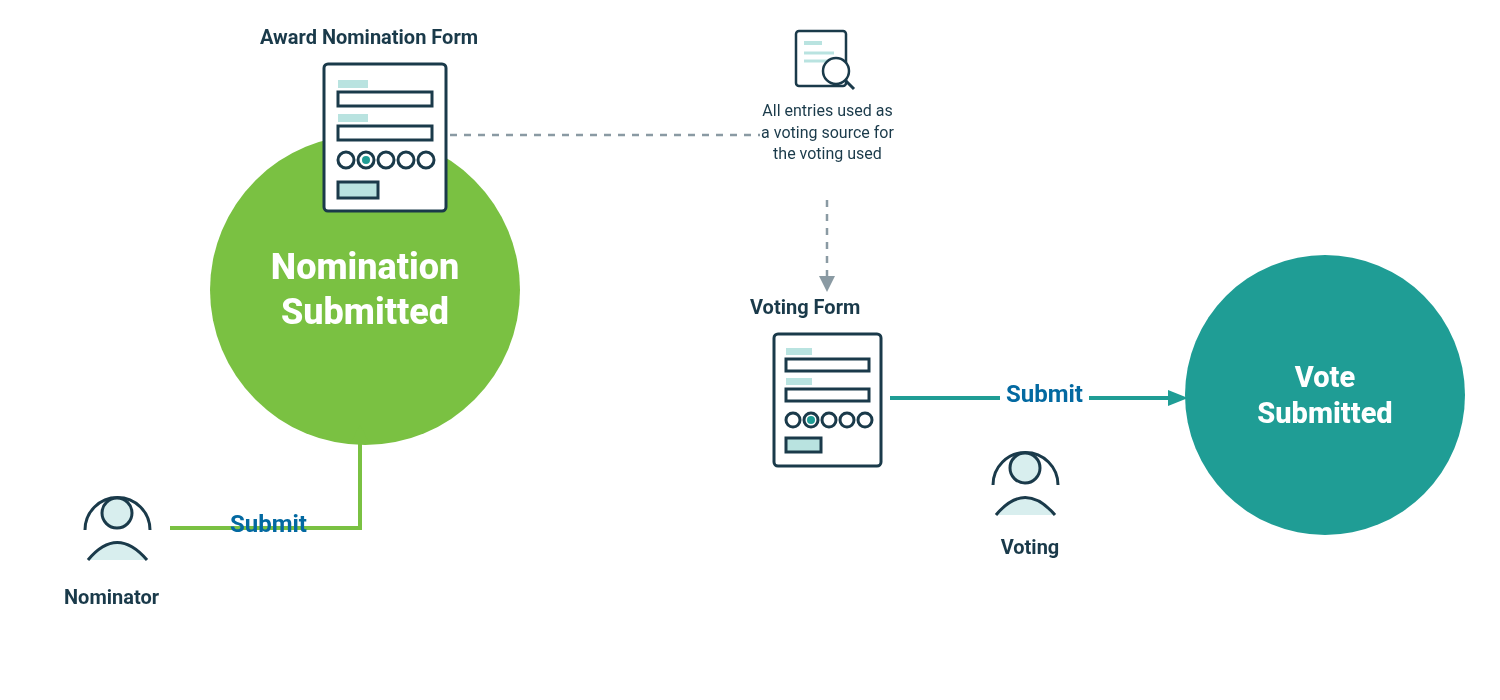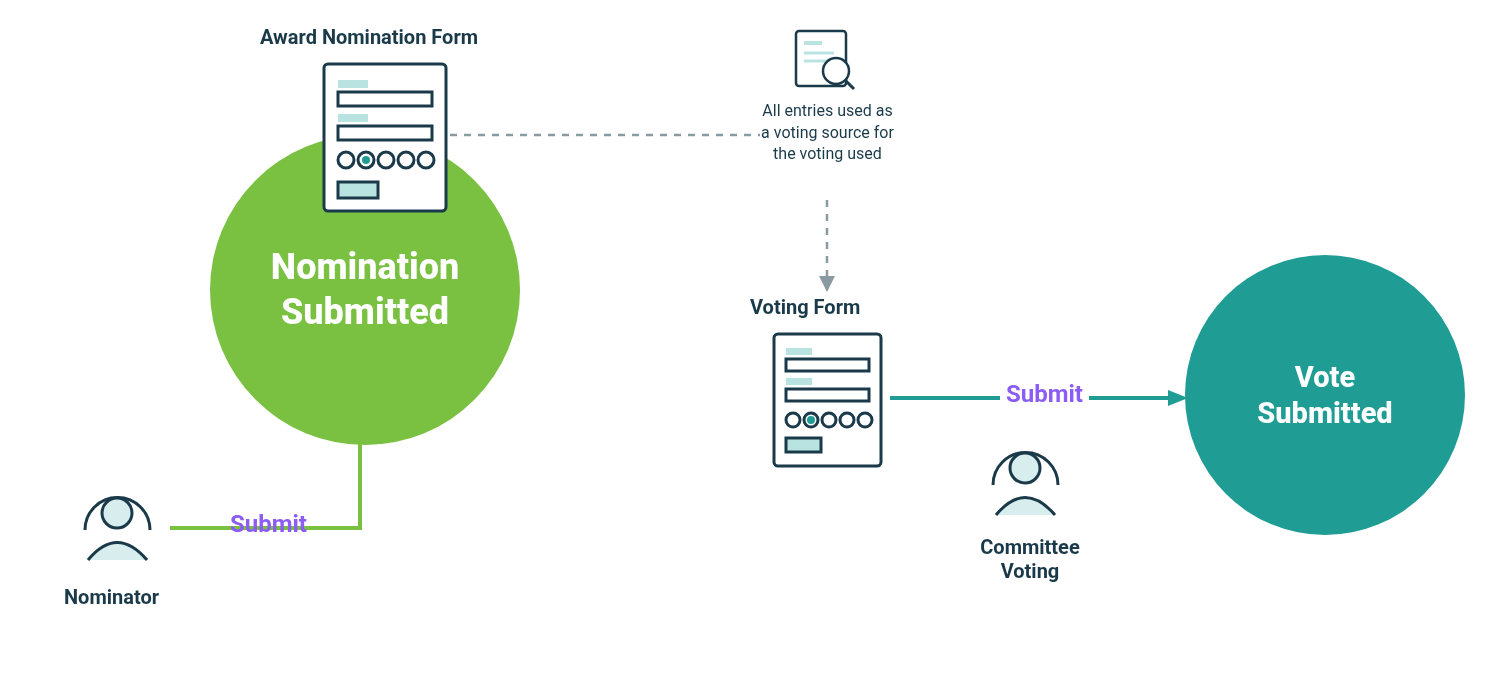--- a/index.html
+++ b/index.html
@@ -7,21 +7,21 @@
     font-family: -apple-system, BlinkMacSystemFont, "Segoe UI", Roboto, Helvetica, Arial, sans-serif;
     background: #ffffff;
     width: 1500px;
     height: 700px;
     position: relative;
     overflow: hidden;
   }
   .label-dark { color: #1a3a4a; }
   .label-big { font-size: 20px; font-weight: 700; }
   .label-small { font-size: 16px; font-weight: 400; line-height: 1.35; text-align: center; }
-  .submit-label { font-size: 24px; font-weight: 700; color: #8b5cf6; }
+  .submit-label { font-size: 24px; font-weight: 700; color: #0369a1; }
   .circle-text { color: #ffffff; font-weight: 800; text-align: center; line-height: 1.25; }
   .abs { position: absolute; }
 </style>
 </head>
 <body>
 
 <div class="abs" style="left:210px; top:135px; width:310px; height:310px; border-radius:50%; background:#7ac142; display:flex; align-items:center; justify-content:center;">
   <div class="circle-text" style="font-size:36px;">
     <div>Nomination</div>
     <div>Submitted</div>
@@ -108,21 +108,20 @@
 
 <div class="abs submit-label" style="left:230px; top:510px;">Submit</div>
 
 <svg class="abs" style="left:978px; top:430px;" width="95" height="95" viewBox="0 0 95 95">
   <path d="M 15 55 A 32 32 0 1 1 80 55" fill="none" stroke="#1a3a4a" stroke-width="3"></path>
   <circle cx="47" cy="38" r="15" fill="#d8eeee" stroke="#1a3a4a" stroke-width="3"></circle>
   <path d="M 18 85 Q 47 50 77 85" fill="#d8eeee" stroke="#1a3a4a" stroke-width="3"></path>
 </svg>
 
 <div class="abs label-dark label-big" style="left:955px; top:535px; text-align:center; width:150px;">
-  <div>Committee</div>
   <div>Voting</div>
 </div>
 
 <svg class="abs" style="left:890px; top:388px;" width="300" height="20" viewBox="0 0 300 20">
   <line x1="0" y1="10" x2="282" y2="10" stroke="#1f9d95" stroke-width="4"></line>
   <polygon points="298,10 278,2 278,18" fill="#1f9d95"></polygon>
 </svg>
 
 <div class="abs submit-label" style="left:1000px; top:380px; background:#ffffff; padding:0 6px;">Submit</div>
 

